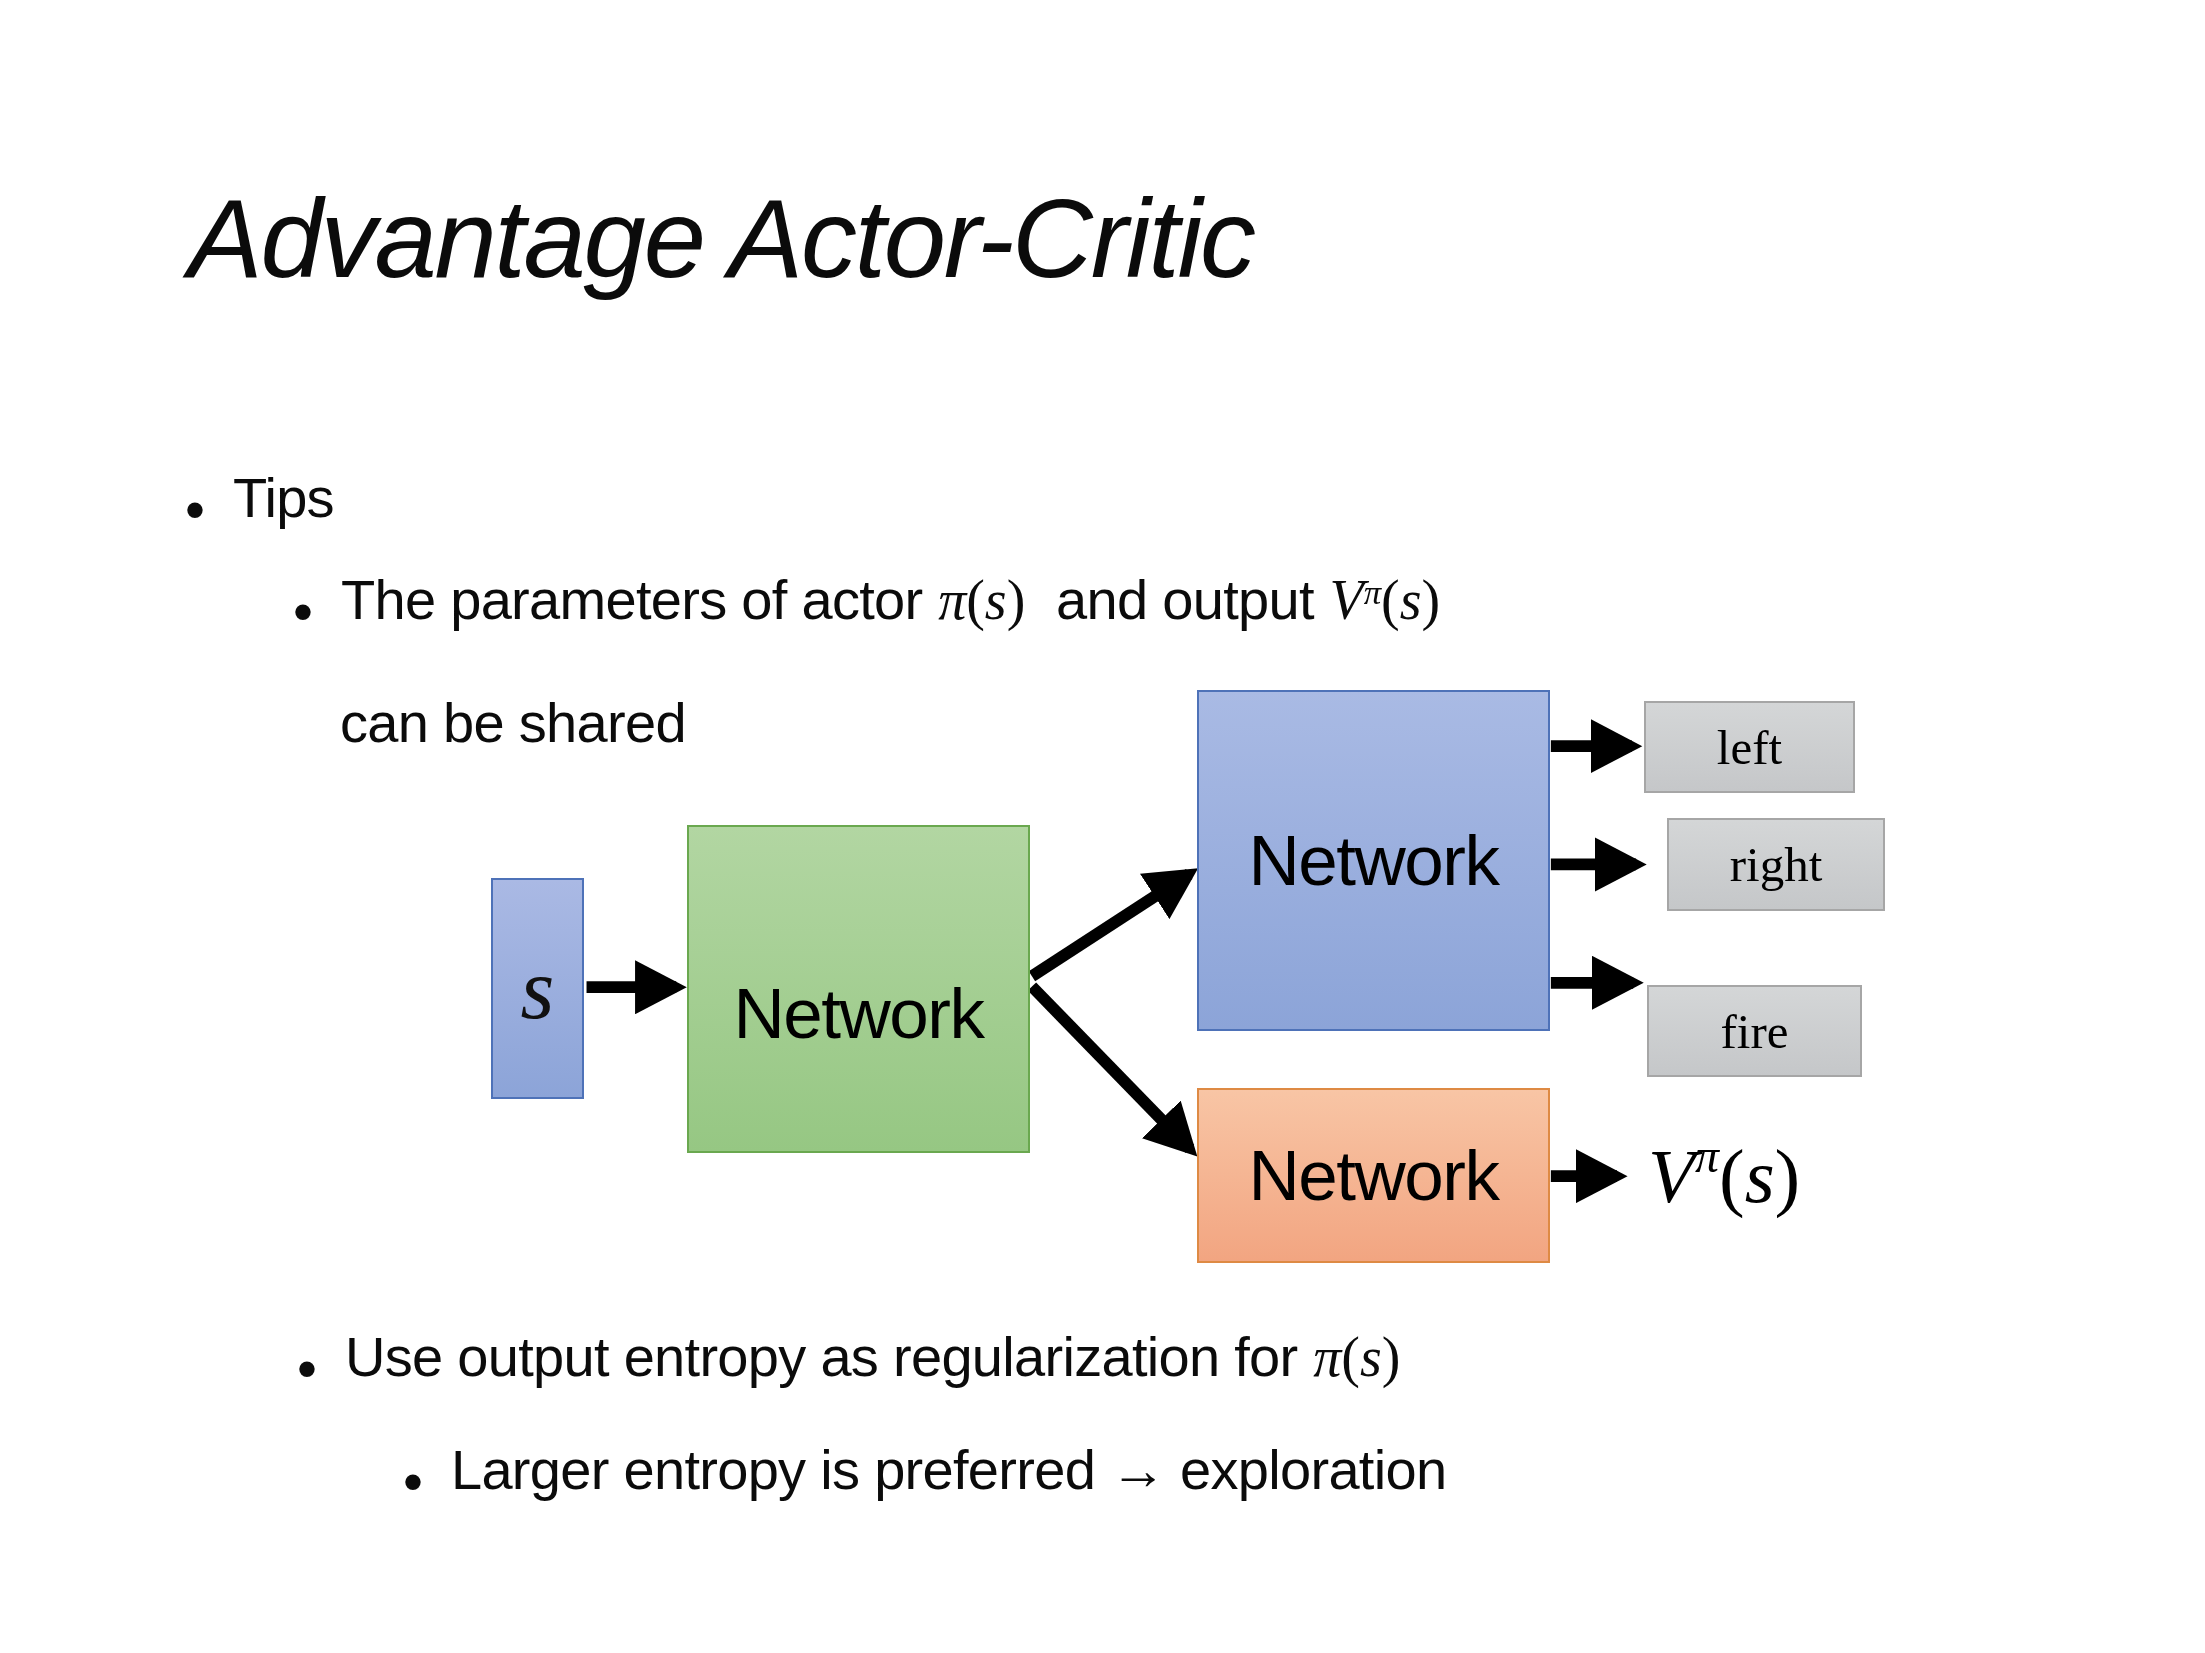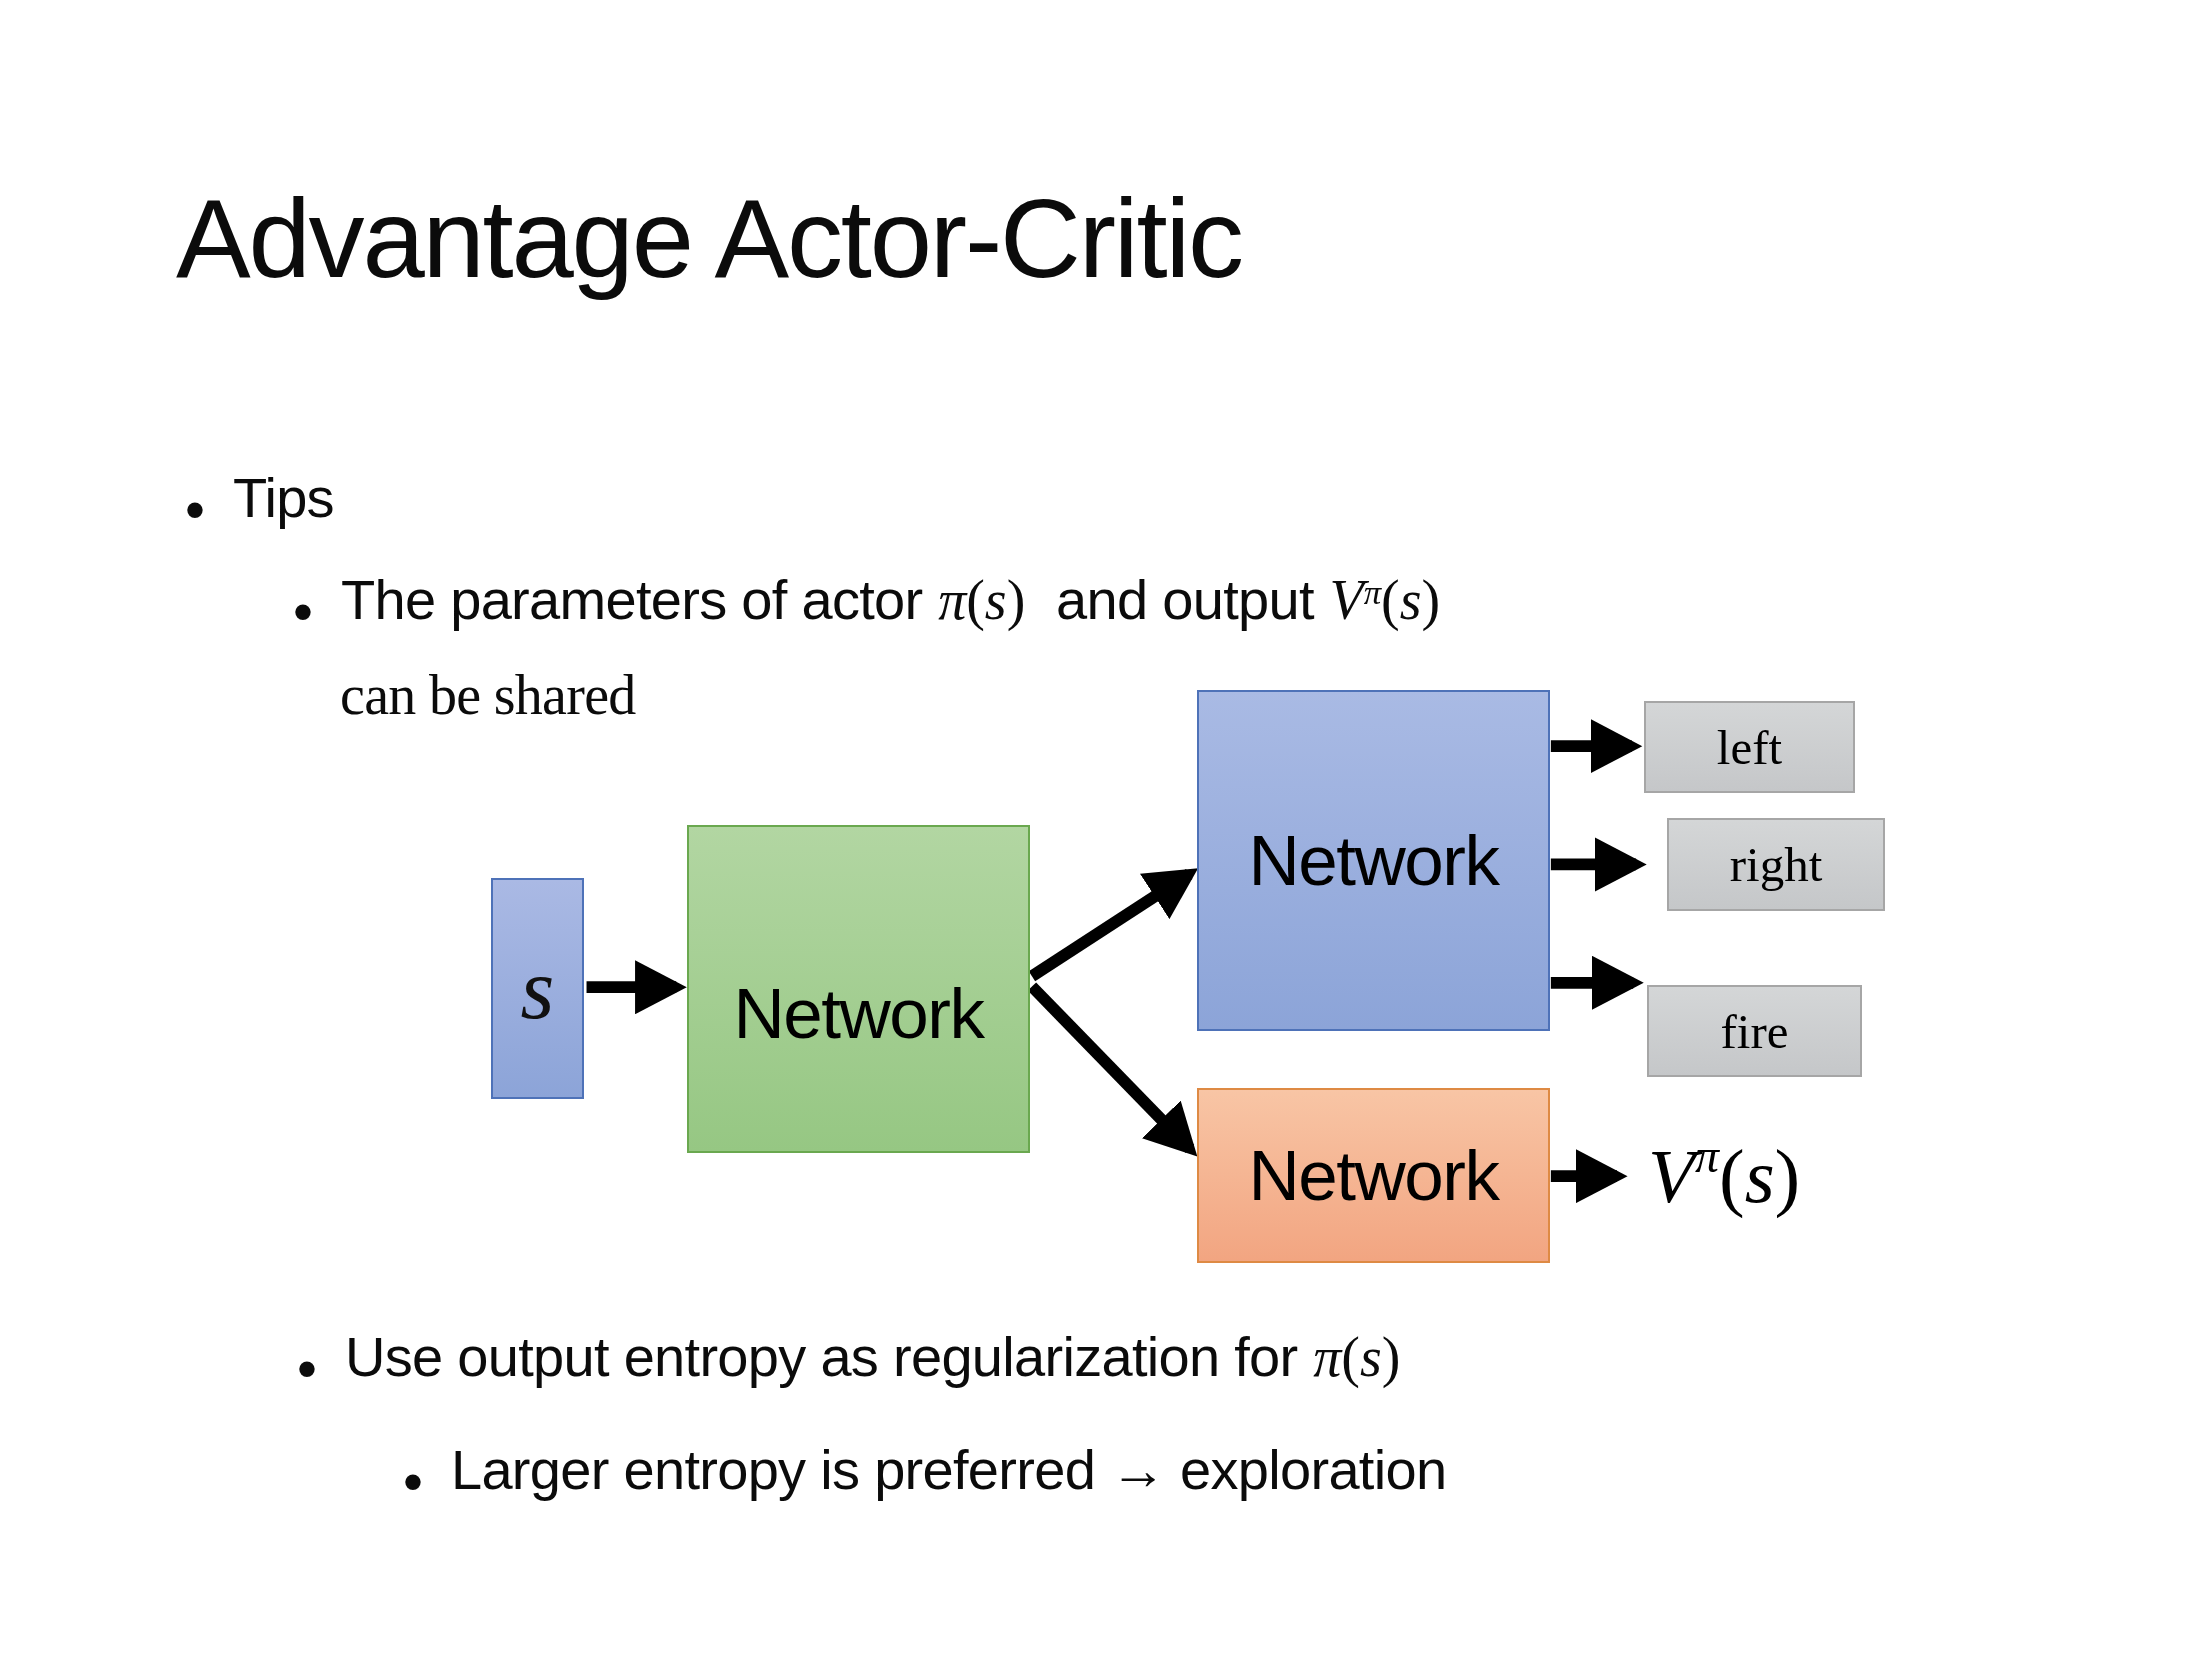--- a/index.html
+++ b/index.html
@@ -6,23 +6,23 @@
   html, body { background: #ffffff; }
   body { width: 2205px; height: 1654px; position: relative; }
   #slide {
     position: absolute; left: 0; top: 0; width: 2205px; height: 1654px;
     background: #ffffff; overflow: hidden;
     font-family: "Liberation Sans", sans-serif; color: #0b0b0b;
   }
 
   
   .title {
-    position: absolute; left: 176px; top: 172px;
+    position: absolute; left: 188px; top: 172px;
     font-size: 112px; letter-spacing: -2.2px; line-height: 1.2;
-    color: #0b0b0b; white-space: nowrap;
+    color: #0b0b0b; white-space: nowrap; font-style: italic;
   }
   .row { position: absolute; display: flex; align-items: flex-start; white-space: pre; }
   .row .txt { font-size: 56px; line-height: 1.26; letter-spacing: -0.7px; }
   .dot { font-size: 57px; line-height: 93px; margin-right: 28px; }
   .math { font-family: Liberation Serif, serif; font-style: italic; letter-spacing: 0; margin-top: 37px; }
   .math .paren { font-style: normal; }
   .sup { font-size: 0.62em; position: relative; top: -0.42em; font-style: italic; }
   .gapL { margin-left: 0.28em; }
   .gapW { margin-left: 0.55em; }
 
@@ -61,21 +61,21 @@
   <div class="row" style="left:185px; top:463px;">
     <span class="dot">•</span>
     <span class="txt">Tips</span>
   </div>
 
   <div class="row" style="left:293px; top:565px;">
     <span class="dot">•</span>
     <span class="txt"><span>The parameters of actor</span><span class="math gapL"><span>π</span><span class="paren">(</span><span>s</span><span class="paren">)</span></span><span class="gapW">and output</span><span class="math gapL"><span>V</span><span class="sup">π</span><span class="paren">(</span><span>s</span><span class="paren">)</span></span></span>
   </div>
 
-  <div class="row" style="left:340px; top:660px;font-family:Liberation Serif, serif;">
+  <div class="row" style="left:340px; top:688px;">
     <span class="txt">can be shared</span>
   </div>
 
   <svg class="arrows" viewBox="0 0 3000 2250" style="--arrow: #000000;">
     <defs>
       <marker id="ah" viewBox="0 0 4.6 4.6" markerWidth="4.6" markerHeight="4.6" refX="3.5" refY="2.3" orient="auto" markerUnits="strokeWidth">
         <path d="M0,0 L4.4,2.3 L0,4.6 Z"></path>
       </marker>
     </defs>
     <line x1="798" y1="1343" x2="920" y2="1343" marker-end="url(#ah)"></line>

